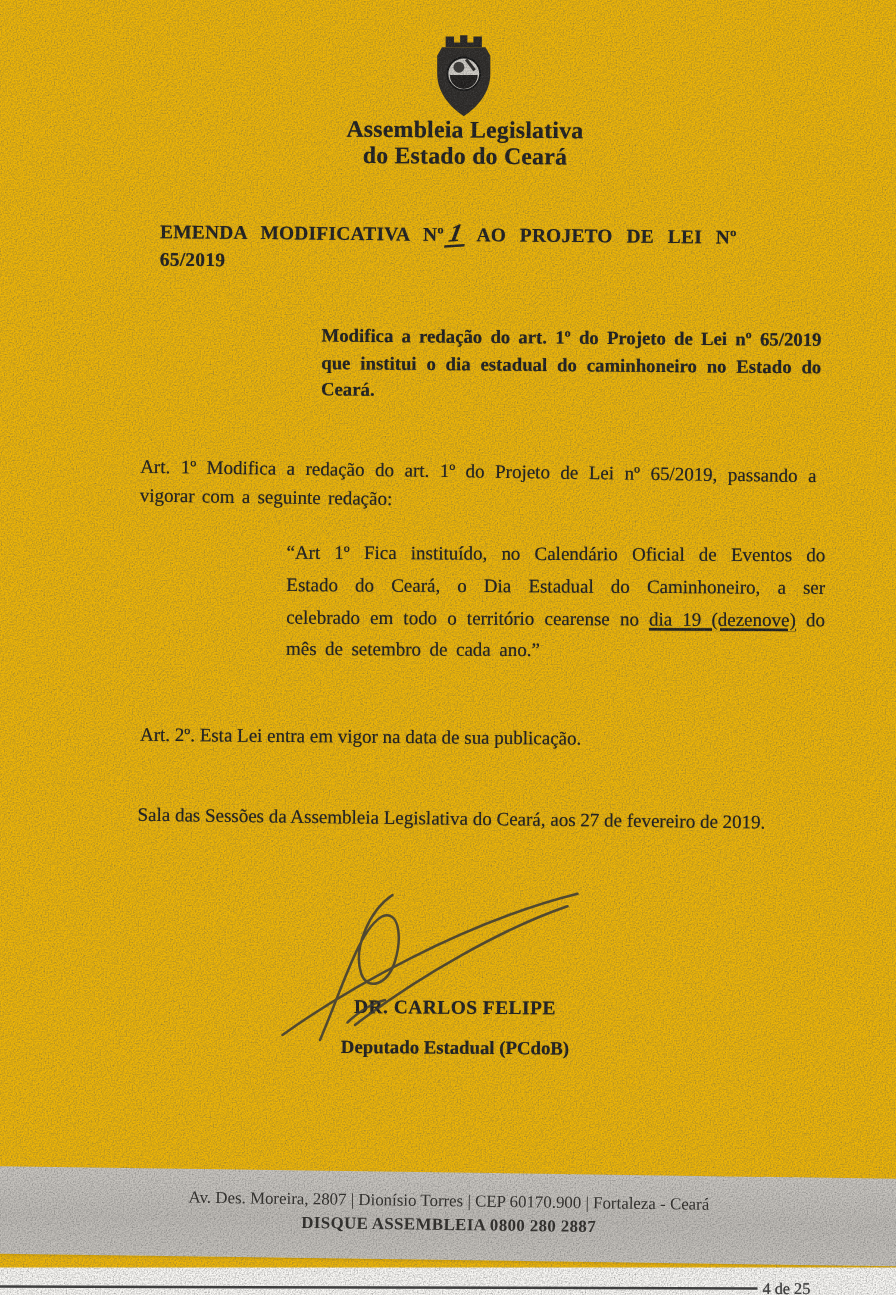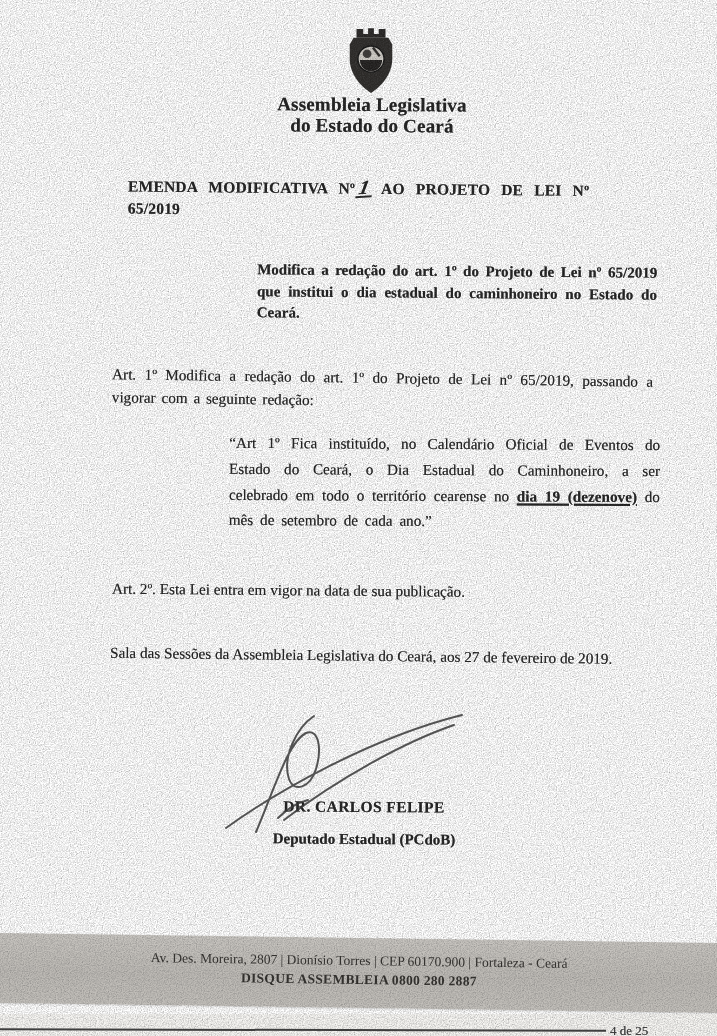--- a/index.html
+++ b/index.html
@@ -1,20 +1,20 @@
 <!DOCTYPE html>
 <html lang="pt"><head>
 <meta charset="utf-8">
 <style>
   html,body{margin:0;padding:0;background:#888;}
   .page{
     position:relative;
     width:717px;height:1036px;
     margin:0 auto;
-    background:#ffffff;
+    background:#eab308;
     overflow:hidden;
     font-family:"Liberation Serif","DejaVu Serif",serif;
     color:#1e1e1e;
   }
   .ink{text-shadow:0 0 .6px rgba(25,25,25,.65);}
   .abs{position:absolute;}
 
   
   .crest{left:342px;top:26px;width:58px;height:70px;}
   .org-line{left:212px;width:320px;text-align:center;font-weight:bold;letter-spacing:.2px;}
@@ -35,21 +35,21 @@
 
   
   .epigraph{left:257px;top:261px;width:400px;font-weight:bold;font-size:15px;
             line-height:21.5px;text-align:justify;transform:rotate(.5deg);word-spacing:1px;}
 
   
   .art1{left:112px;top:366px;width:541px;font-size:15.2px;line-height:23px;
         text-align:justify;transform:rotate(.8deg);word-spacing:2px;}
   .quote{left:229px;top:431px;width:431px;font-size:15.2px;line-height:25.8px;
          text-align:justify;transform:rotate(.3deg);word-spacing:3px;}
-  .quote .hl{font-weight:bold;text-decoration:underline;text-decoration-thickness:1.5px;text-underline-offset:2px;}
+  .quote .hl{font-weight:normal;text-decoration:underline;text-decoration-thickness:1.5px;text-underline-offset:2px;}
   .art2{left:112px;top:582px;width:540px;font-size:15.2px;transform:rotate(.5deg);}
   .closing{left:110px;top:645px;width:549px;font-size:15.2px;line-height:22.5px;
            transform:rotate(.7deg);}
 
   
   .sig-svg{left:218px;top:700px;width:252px;height:136px;z-index:3;}
   .sig-name{left:168px;top:798px;width:392px;text-align:center;font-weight:bold;
             font-size:15.5px;letter-spacing:.4px;transform:rotate(.4deg);z-index:2;}
   .sig-role{left:168px;top:831px;width:392px;text-align:center;font-weight:bold;
             font-size:15px;transform:rotate(.4deg);z-index:2;}

